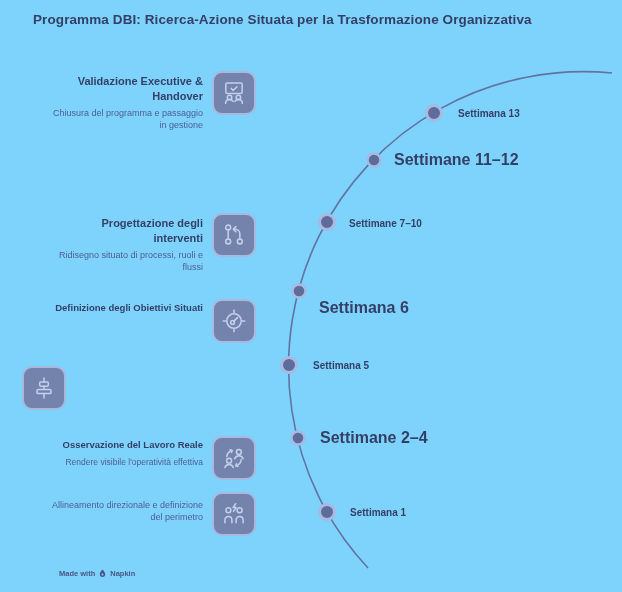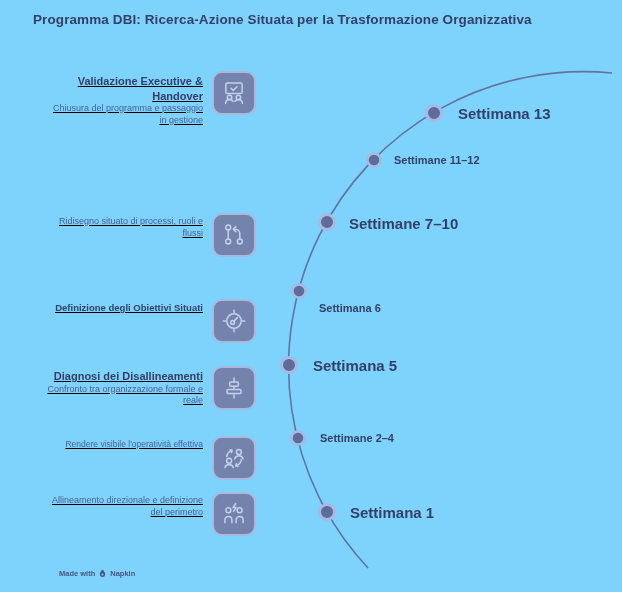--- a/index.html
+++ b/index.html
@@ -5,44 +5,44 @@
   html,body{margin:0;padding:0;background:#ffffff;}
   .canvas{
     position:relative;width:622px;height:592px;background:#7dd3fc;
     font-family:"Liberation Sans",sans-serif;overflow:hidden;
   }
   .main-title{
     position:absolute;left:33px;top:12px;
     font-size:13.5px;font-weight:bold;color:#353F66;letter-spacing:.1px;
   }
   
-  .phase{position:absolute;left:13px;display:flex;align-items:flex-start;text-decoration:underline;}
+  .phase{position:absolute;left:13px;display:flex;align-items:flex-start;}
   .phase-text{width:190px;text-align:right;padding-top:3px;}
   .phase-title{font-weight:bold;color:#353F66;white-space:pre;line-height:1.32;}
-  .phase-desc{color:#4E5D94;white-space:pre;line-height:1.32;}
+  .phase-desc{color:#4E5D94;white-space:pre;line-height:1.32;margin-top:5px;}
   .phase.large .phase-title{font-size:11px;}
   .phase.large .phase-desc{font-size:9px;}
   .phase.small .phase-title{font-size:9.5px;}
   .phase.small .phase-desc{font-size:8.5px;}
   .tile{
     width:44px;height:44px;border-radius:10px;box-sizing:border-box;
     background:#7483AB;border:2px solid #A9B8DF;
     display:flex;align-items:center;justify-content:center;flex:none;margin-left:9px;
   }
   .tile svg{width:28px;height:28px;stroke:#C3D0EE;fill:none;stroke-width:1.3;
     stroke-linecap:round;stroke-linejoin:round;}
   .tile svg .dotfill{fill:#C3D0EE;stroke:none;}
   
   .curve-svg{position:absolute;left:0;top:0;}
   .week-label{
     position:absolute;transform:translateY(-50%);
     font-weight:bold;color:#353F66;white-space:nowrap;
   }
-  .week-label.large{font-size:15px;}
-  .week-label.small{font-size:11px;}
+  .week-label.large{font-size:10px;}
+  .week-label.small{font-size:16px;}
   
   .footer{
     position:absolute;left:12px;top:569px;display:flex;align-items:center;gap:3px;
     font-size:7.5px;font-weight:bold;color:#4A5585;text-decoration:none;padding-left:47px;
   }
   .footer svg{width:9px;height:9px;fill:#4A5585;}
 </style>
 </head>
 <body>
 
@@ -84,20 +84,22 @@
         <path d="M4.8 21c0-2.1 1.5-3.4 3.4-3.4 1.3 0 2.4.6 3 1.6"></path>
         <circle cx="15.8" cy="15.8" r="1.9"></circle>
         <path d="M12.8 19.2c.6-1 1.7-1.6 3-1.6 1.9 0 3.4 1.3 3.4 3.4"></path>
       </svg>
     </div>
   </div>
 
 
   <div class="phase large" style="top:213px">
     <div class="phase-text">
+      <div class="phase-title">Progettazione degli
+interventi</div>
       <div class="phase-desc">Ridisegno situato di processi, ruoli e
 flussi</div>
     </div>
     <div class="tile">
       <svg viewBox="0 0 24 24">
         <circle cx="7" cy="5.5" r="2.1"></circle>
         <line x1="7" y1="7.6" x2="7" y2="15.4"></line>
         <circle cx="7" cy="17.5" r="2.1"></circle>
         <path d="M17 15.4V11a4 4 0 0 0-4-4h-1.2"></path>
         <path d="M13.6 4.8L11.4 7l2.2 2.2"></path>
@@ -117,38 +119,34 @@
           <path d="M12 19.2v2"></path>
         <path d="M2.8 12h2"></path>
           <path d="M19.2 12h2"></path>
         <circle cx="10.8" cy="13.2" r="1.6"></circle>
         <path d="M11.9 12.1l3-3"></path>
       </svg>
     </div>
   </div>
 
   <div class="phase large" style="top:366px">
-    <div class="phase-text">
-      <div class="phase-title">Diagnosi dei Disallineamenti</div>
-      <div class="phase-desc">Confronto tra organizzazione formale e
-reale</div>
-    </div>
     <div class="tile">
       <svg viewBox="0 0 24 24">
         <line x1="12" y1="3.5" x2="12" y2="6.8"></line>
         <rect x="8.3" y="6.8" width="7.4" height="3.6" rx="1"></rect>
         <line x1="12" y1="10.4" x2="12" y2="13.2"></line>
         <rect x="6" y="13.2" width="12" height="3.6" rx="1"></rect>
         <line x1="12" y1="16.8" x2="12" y2="20.5"></line>
       </svg>
     </div>
   </div>
 
   <div class="phase small" style="top:436px">
     <div class="phase-text">
+      <div class="phase-title">Osservazione del Lavoro Reale</div>
       <div class="phase-desc">Rendere visibile l'operatività effettiva</div>
     </div>
     <div class="tile">
       <svg viewBox="0 0 24 24">
         <circle cx="16.2" cy="6.8" r="2.1"></circle>
         <path d="M12.6 12.6c.5-1.6 1.9-2.6 3.6-2.6s3.1 1 3.6 2.6"></path>
         <circle cx="7.8" cy="14.4" r="2.1"></circle>
         <path d="M4.2 20.2c.5-1.6 1.9-2.6 3.6-2.6s3.1 1 3.6 2.6"></path>
         <path d="M5.8 10.8a6.2 6.2 0 0 1 4.4-5.2"></path>
         <path d="M8.6 5l1.8.5-.5 1.8"></path>

